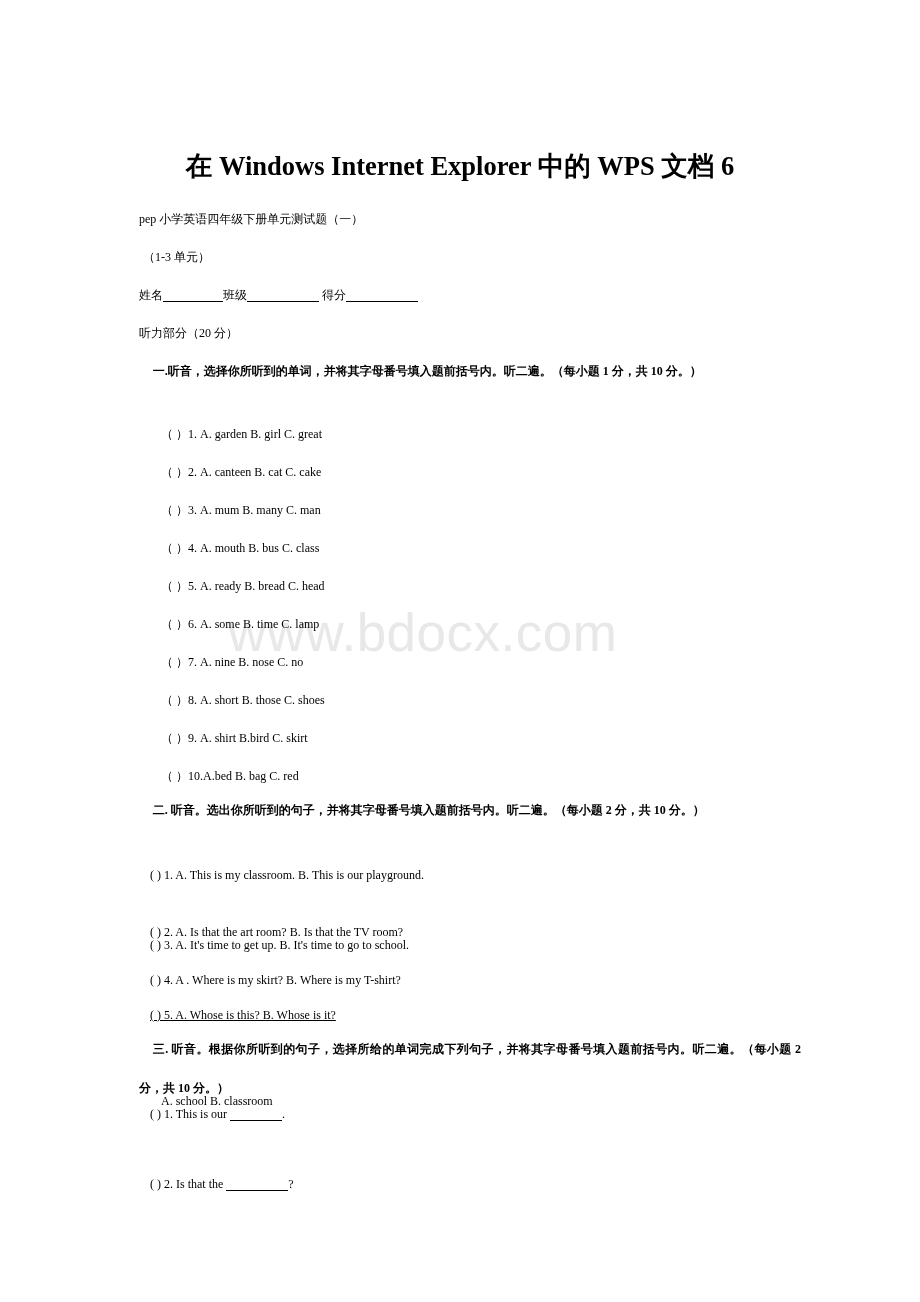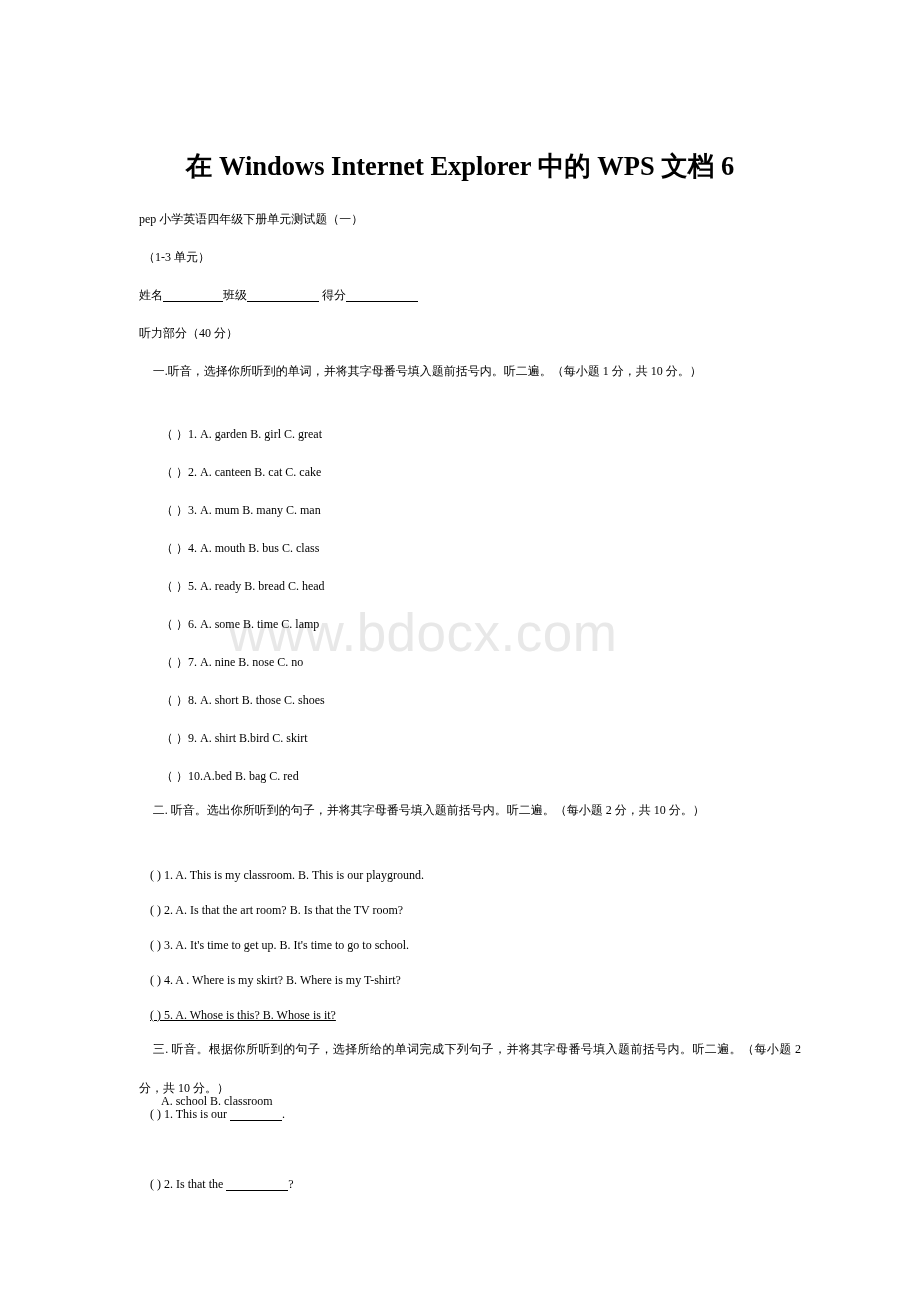--- a/index.html
+++ b/index.html
@@ -63,21 +63,21 @@
   .para {
     position: absolute;
     left: 139px;
     width: 660px;
     font-size: 12px;
     line-height: 38.6px;
     text-align: justify;
     text-justify: inter-ideograph;
   }
   .para.nowrap { white-space: nowrap; width: auto; }
-  .indent1 { text-indent: 1.15em; }
+  .indent1 { text-indent: 1.15em; font-weight: bold; }
   .indent-sm { padding-left: 22px; }
   .indent-xs { padding-left: 11px; }
 
   .blank-s { display: inline-block; border-bottom: 1.4px solid #000; width: 60px; vertical-align: -3px; }
   .blank-m { display: inline-block; border-bottom: 1.4px solid #000; width: 72px; vertical-align: -3px; }
   .blank-q { display: inline-block; border-bottom: 1.4px solid #000; width: 52px; vertical-align: -3px; }
   .blank-q2 { display: inline-block; border-bottom: 1.4px solid #000; width: 62px; vertical-align: -3px; }
 </style>
 </head>
 <body>
@@ -89,39 +89,39 @@
   <div id="content">
 
     <div class="doc-title">在 Windows Internet Explorer 中的 WPS 文档 6</div>
 
     <div class="para nowrap" style="top:200px;">pep 小学英语四年级下册单元测试题（一）</div>
 
     <div class="para nowrap" style="top:238px; left:143px;">（1-3 单元）</div>
 
     <div class="para nowrap" style="top:276px;"><span>姓名</span><span class="blank-s"></span><span>班级</span><span class="blank-m"></span> <span>得分</span><span class="blank-m"></span></div>
 
-    <div class="para nowrap" style="top:314px;">听力部分（40 分）</div>
+    <div class="para nowrap" style="top:314px;">听力部分（20 分）</div>
 
     <div class="para indent1" style="top:352px; width:662px;">一.听音，选择你所听到的单词，并将其字母番号填入题前括号内。听二遍。（每小题 1 分，共 10 分。）</div>
 
     <div class="para nowrap indent-sm" style="top:415px;">（ ）1. A. garden B. girl C. great</div>
     <div class="para nowrap indent-sm" style="top:453px;">（ ）2. A. canteen B. cat C. cake</div>
     <div class="para nowrap indent-sm" style="top:491px;">（ ）3. A. mum B. many C. man</div>
     <div class="para nowrap indent-sm" style="top:529px;">（ ）4. A. mouth B. bus C. class</div>
     <div class="para nowrap indent-sm" style="top:567px;">（ ）5. A. ready B. bread C. head</div>
     <div class="para nowrap indent-sm" style="top:605px;">（ ）6. A. some B. time C. lamp</div>
     <div class="para nowrap indent-sm" style="top:643px;">（ ）7. A. nine B. nose C. no</div>
     <div class="para nowrap indent-sm" style="top:681px;">（ ）8. A. short B. those C. shoes</div>
     <div class="para nowrap indent-sm" style="top:719px;">（ ）9. A. shirt B.bird C. skirt</div>
     <div class="para nowrap indent-sm" style="top:757px;">（ ）10.A.bed B. bag C. red</div>
 
     <div class="para indent1" style="top:791px; width:662px;">二. 听音。选出你所听到的句子，并将其字母番号填入题前括号内。听二遍。（每小题 2 分，共 10 分。）</div>
 
     <div class="para nowrap indent-xs" style="top:856px;">( ) 1. A. This is my classroom. B. This is our playground.</div>
-    <div class="para nowrap indent-xs" style="top:891px;">( ) 2. A. Is that the art room? B. Is that the TV room?</div>
+    <div class="para nowrap indent-xs" style="top:913px;">( ) 2. A. Is that the art room? B. Is that the TV room?</div>
     <div class="para nowrap indent-xs" style="top:926px;">( ) 3. A. It's time to get up. B. It's time to go to school.</div>
     <div class="para nowrap indent-xs" style="top:961px;">( ) 4. A . Where is my skirt? B. Where is my T-shirt?</div>
     <div class="para nowrap indent-xs" style="top:996px;text-decoration:underline;">( ) 5. A. Whose is this? B. Whose is it?</div>
 
     <div class="para indent1" style="top:1030px; width:662px;">三. 听音。根据你所听到的句子，选择所给的单词完成下列句子，并将其字母番号填入题前括号内。听二遍。（每小题 2 分，共 10 分。）</div>
 
     <div class="para nowrap indent-xs" style="top:1095px;"><span>( ) 1. This is our </span><span class="blank-q"></span><span>.</span></div>
 
     <div class="para nowrap indent-sm" style="top:1082px;">A. school B. classroom</div>
 

